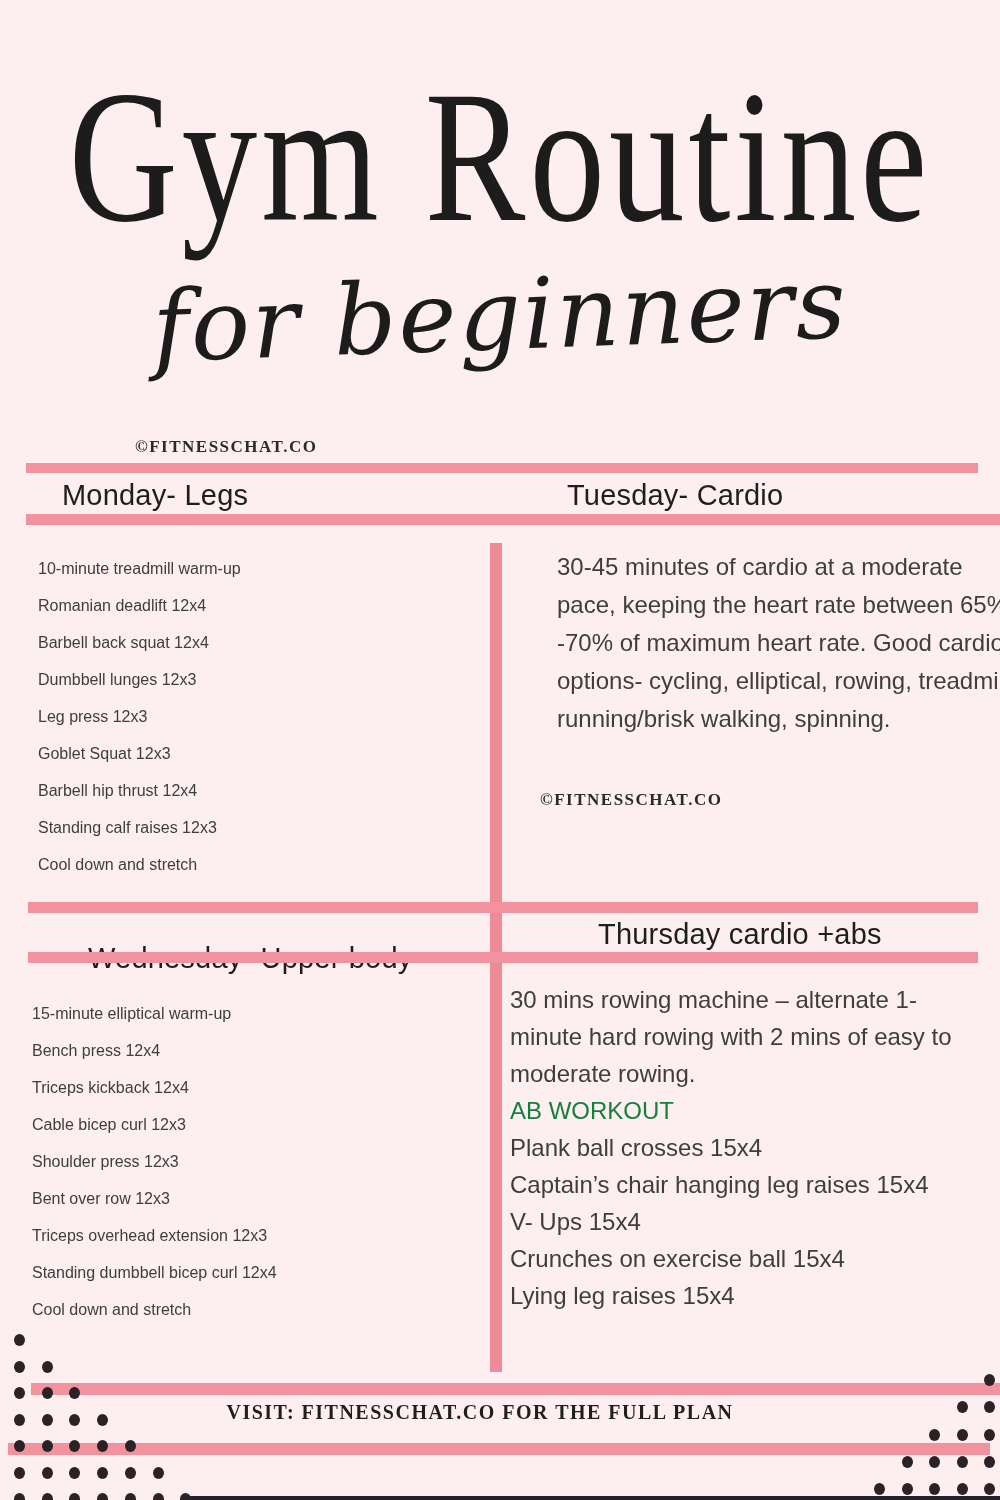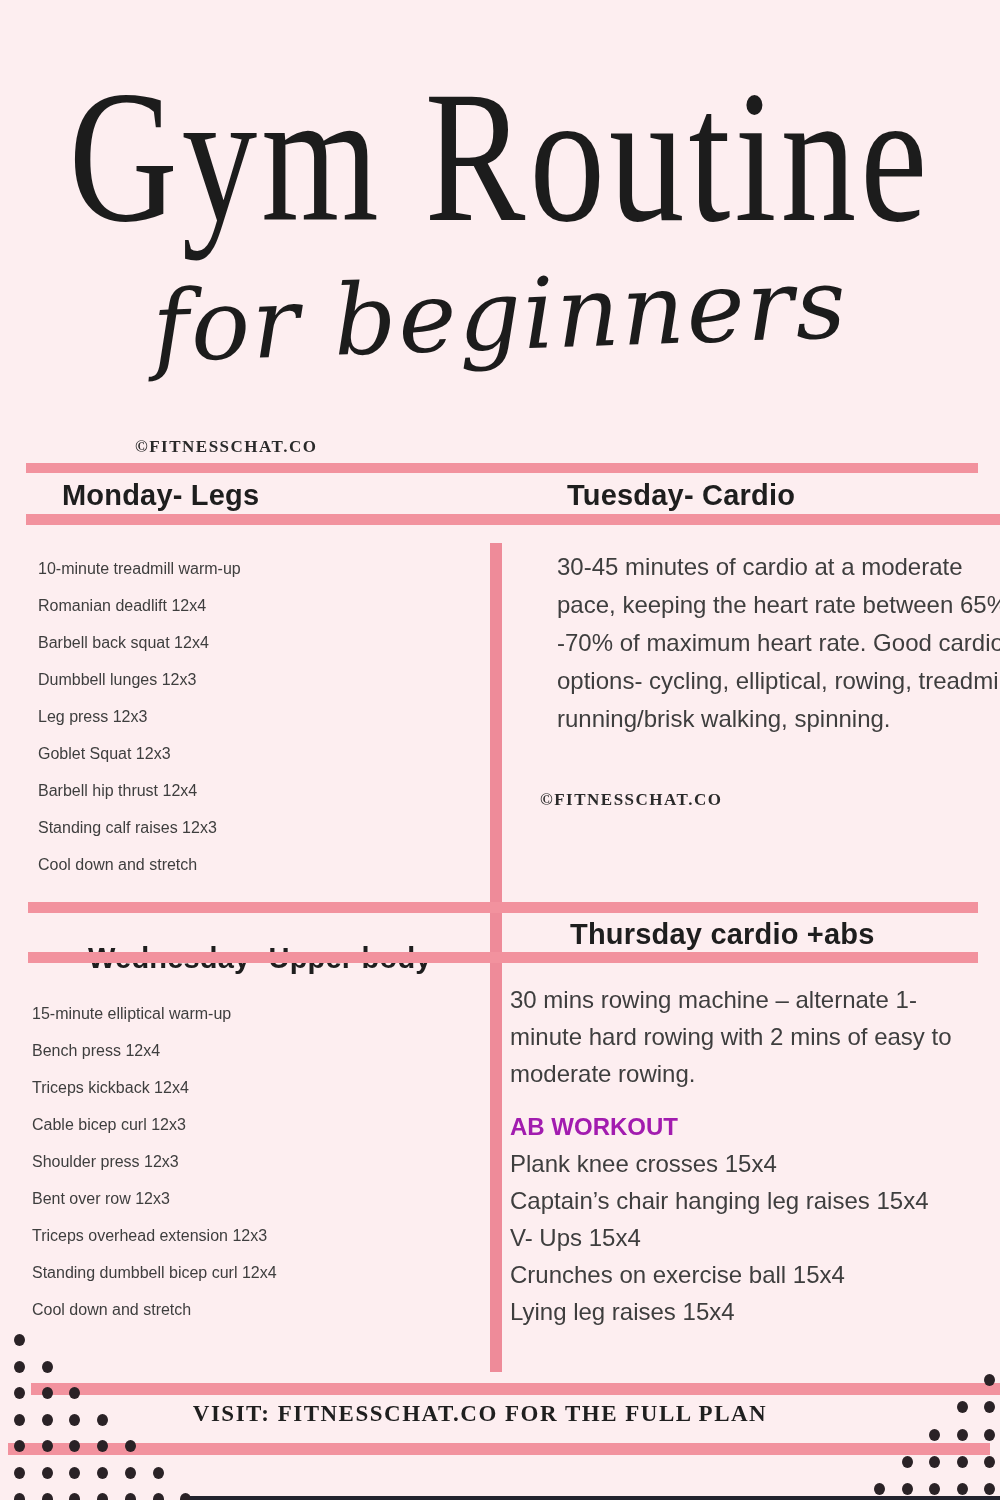--- a/index.html
+++ b/index.html
@@ -29,42 +29,42 @@
   .wm-tuesday{left:540px;top:790px;}
   .bar{position:absolute;background:var(--bar,#f2929e);}
   .bar-h1{left:26px;top:463px;width:952px;height:10px;}
   .bar-h2{left:26px;top:514px;width:974px;height:11px;}
   .bar-m1{left:28px;top:902px;width:950px;height:11px;}
   .bar-m2{left:28px;top:952px;width:950px;height:11px;}
   .bar-f1{left:31px;top:1383px;width:969px;height:12px;}
   .bar-f2{left:8px;top:1443px;width:982px;height:12px;}
   .vbar{position:absolute;left:490px;top:543px;width:12px;height:829px;background:var(--bar-vertical,#ee8b99);}
   .day-header{
-    position:absolute;font-weight:700;font-size:29px;color:#1e1e1e;
+    position:absolute;font-weight:400;font-size:29px;color:#1e1e1e;
     white-space:nowrap;letter-spacing:0.2px;
   }
   .hd-mon{left:62px;top:479px;}
   .hd-tue{left:567px;top:479px;}
   .hd-wed{left:88px;top:918px;margin-top:24px;}
-  .hd-thu{left:570px;top:918px;text-align:right;}
+  .hd-thu{left:598px;top:918px;text-align:right;}
   .list{position:absolute;font-size:16px;color:var(--text,#3e3e3e);}
   .list .line{line-height:37px;white-space:nowrap;}
   .list-mon{left:38px;top:550px;}
   .list-wed{left:32px;top:995px;}
   .para{
     position:absolute;font-size:24px;color:var(--text,#3e3e3e);line-height:38px;
   }
   .para-tue{left:513px;top:548px;width:465px;margin-left:44px;}
   .block-thu{position:absolute;left:510px;top:981px;width:470px;font-size:24px;color:var(--text,#3e3e3e);}
   .block-thu .intro{line-height:37px;width:458px;}
-  .block-thu .subhead{line-height:37px;font-weight:700;color:#a21caf;margin-top:16px;}
+  .block-thu .subhead{line-height:37px;font-weight:400;color:#15803d;}
   .block-thu .line{line-height:37px;white-space:nowrap;}
   .footer-text{
     position:absolute;left:0;top:1401px;width:960px;text-align:center;
-    font-family:"Liberation Serif",serif;font-weight:700;font-size:23px;
+    font-family:"Liberation Serif",serif;font-weight:700;font-size:20px;
     letter-spacing:1.5px;color:#1f1f1f;white-space:nowrap;
   }
   .dots{position:absolute;inset:0;pointer-events:none;}
   .dot{
     position:absolute;width:11px;height:12px;border-radius:50%;
     background:var(--dot,#2a2226);
   }
   .bottom-line{position:absolute;left:190px;top:1496px;width:810px;height:4px;background:var(--bottom-line,#23232e);}
 </style>
 </head>
@@ -112,21 +112,21 @@
       <div class="line">Bent over row 12x3</div>
       <div class="line">Triceps overhead extension 12x3</div>
       <div class="line">Standing dumbbell bicep curl 12x4</div>
       <div class="line">Cool down and stretch</div>
     </div>
 
   <div class="block-thu">
     <div class="intro">30 mins rowing machine – alternate 1-minute hard rowing with 2 mins of easy to moderate rowing.</div>
     <div class="subhead">AB WORKOUT</div>
     <div>
-        <div class="line">Plank knee crosses 15x4</div>
+        <div class="line">Plank ball crosses 15x4</div>
         <div class="line">Captain’s chair hanging leg raises 15x4</div>
         <div class="line">V- Ups 15x4</div>
         <div class="line">Crunches on exercise ball 15x4</div>
         <div class="line">Lying leg raises 15x4</div>
       </div>
   </div>
 
   <div class="bar bar-f1"></div>
   <div class="footer-text">VISIT: FITNESSCHAT.CO FOR THE FULL PLAN</div>
   <div class="bar bar-f2"></div>

